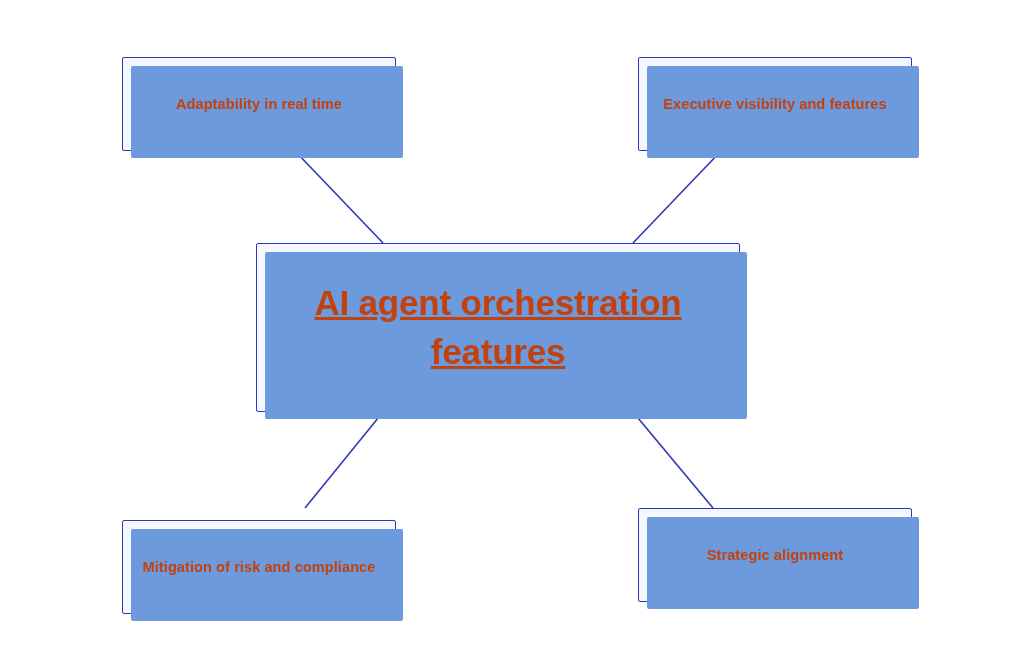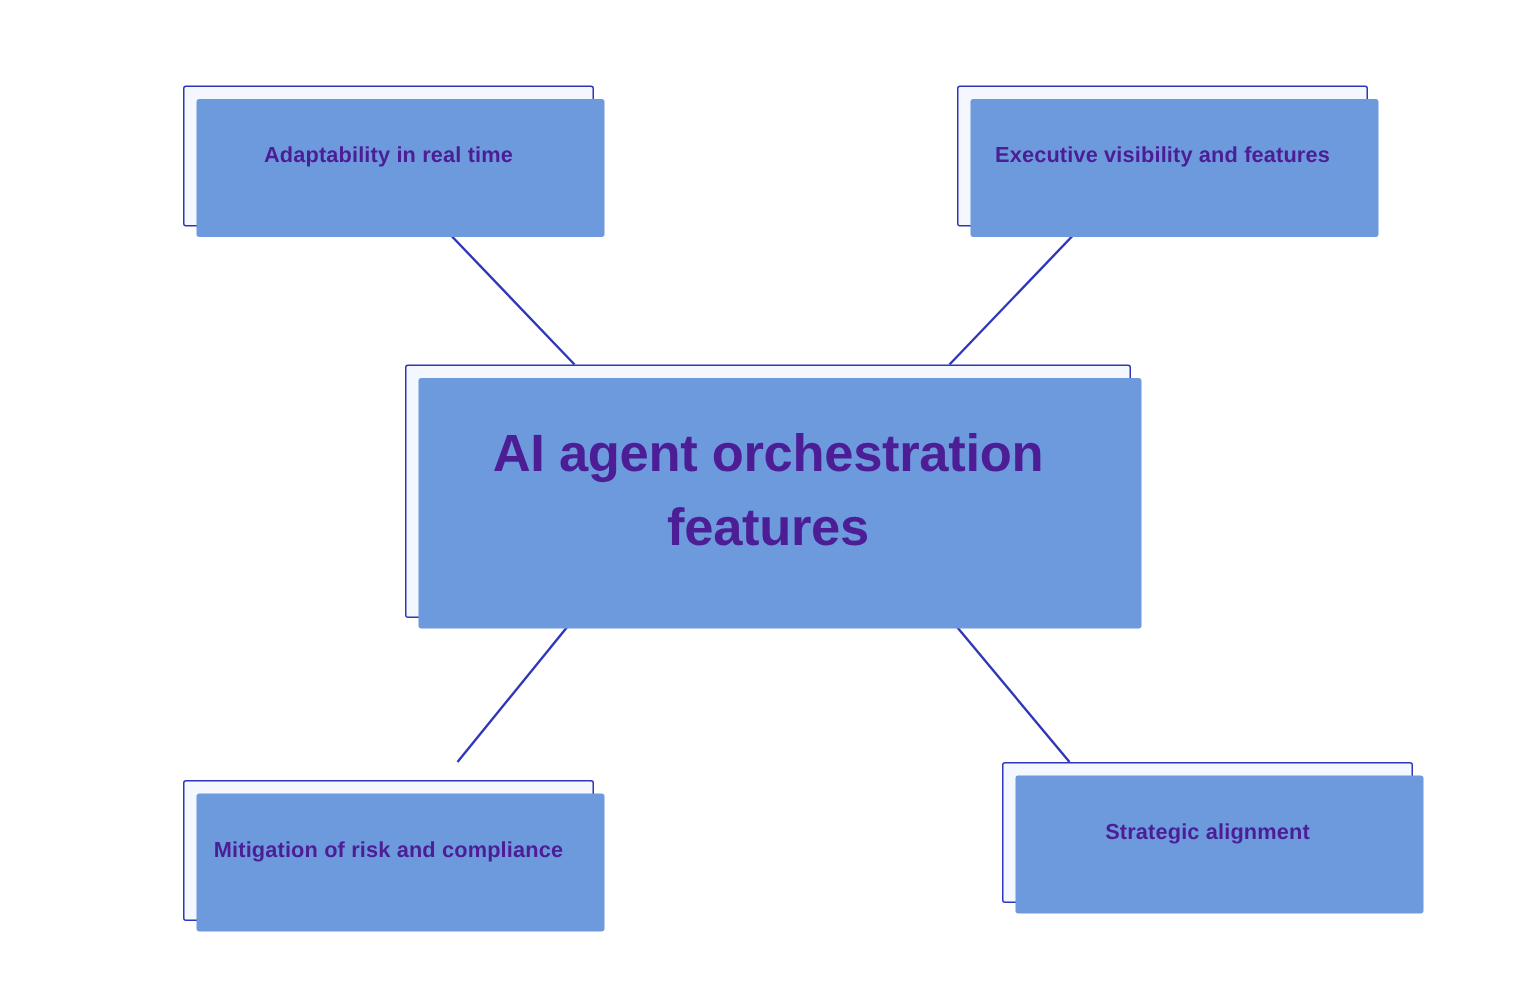--- a/index.html
+++ b/index.html
@@ -37,21 +37,21 @@
     position: absolute;
     z-index: 2;
     box-sizing: border-box;
     background: #f4f7fd;
     border: 1.5px solid #2f36b8;
     border-radius: 2px;
     display: flex;
     align-items: center;
     justify-content: center;
     text-align: center;
-    color: #4c1d95;
+    color: #c2410c;
   }
 
   
   .node::after {
     content: "";
     position: absolute;
     left: 8px;
     top: 8px;
     width: 100%;
     height: 100%;
@@ -72,28 +72,29 @@
     width: 274px;
     height: 94px;
   }
   .node-leaf .node-label {
     font-size: 14.5px;
   }
 
   #node-adaptability { left: 122px; top: 57px; }
   #node-executive    { left: 638px; top: 57px; }
   #node-mitigation   { left: 122px; top: 520px; }
-  #node-strategic    { left: 638px; top: 508px; margin-left: 30px; }
+  #node-strategic    { left: 638px; top: 508px; }
 
   
   #node-center {
-    left: 270px;
+    left: 256px;
     top: 243px;
     width: 484px;
     height: 169px;
+    text-decoration: underline;
   }
   #node-center .node-label {
     font-size: 35px;
     line-height: 1.38;
     letter-spacing: -0.2px;
     padding: 0 26px;
   }
 </style>
 </head>
 <body>

